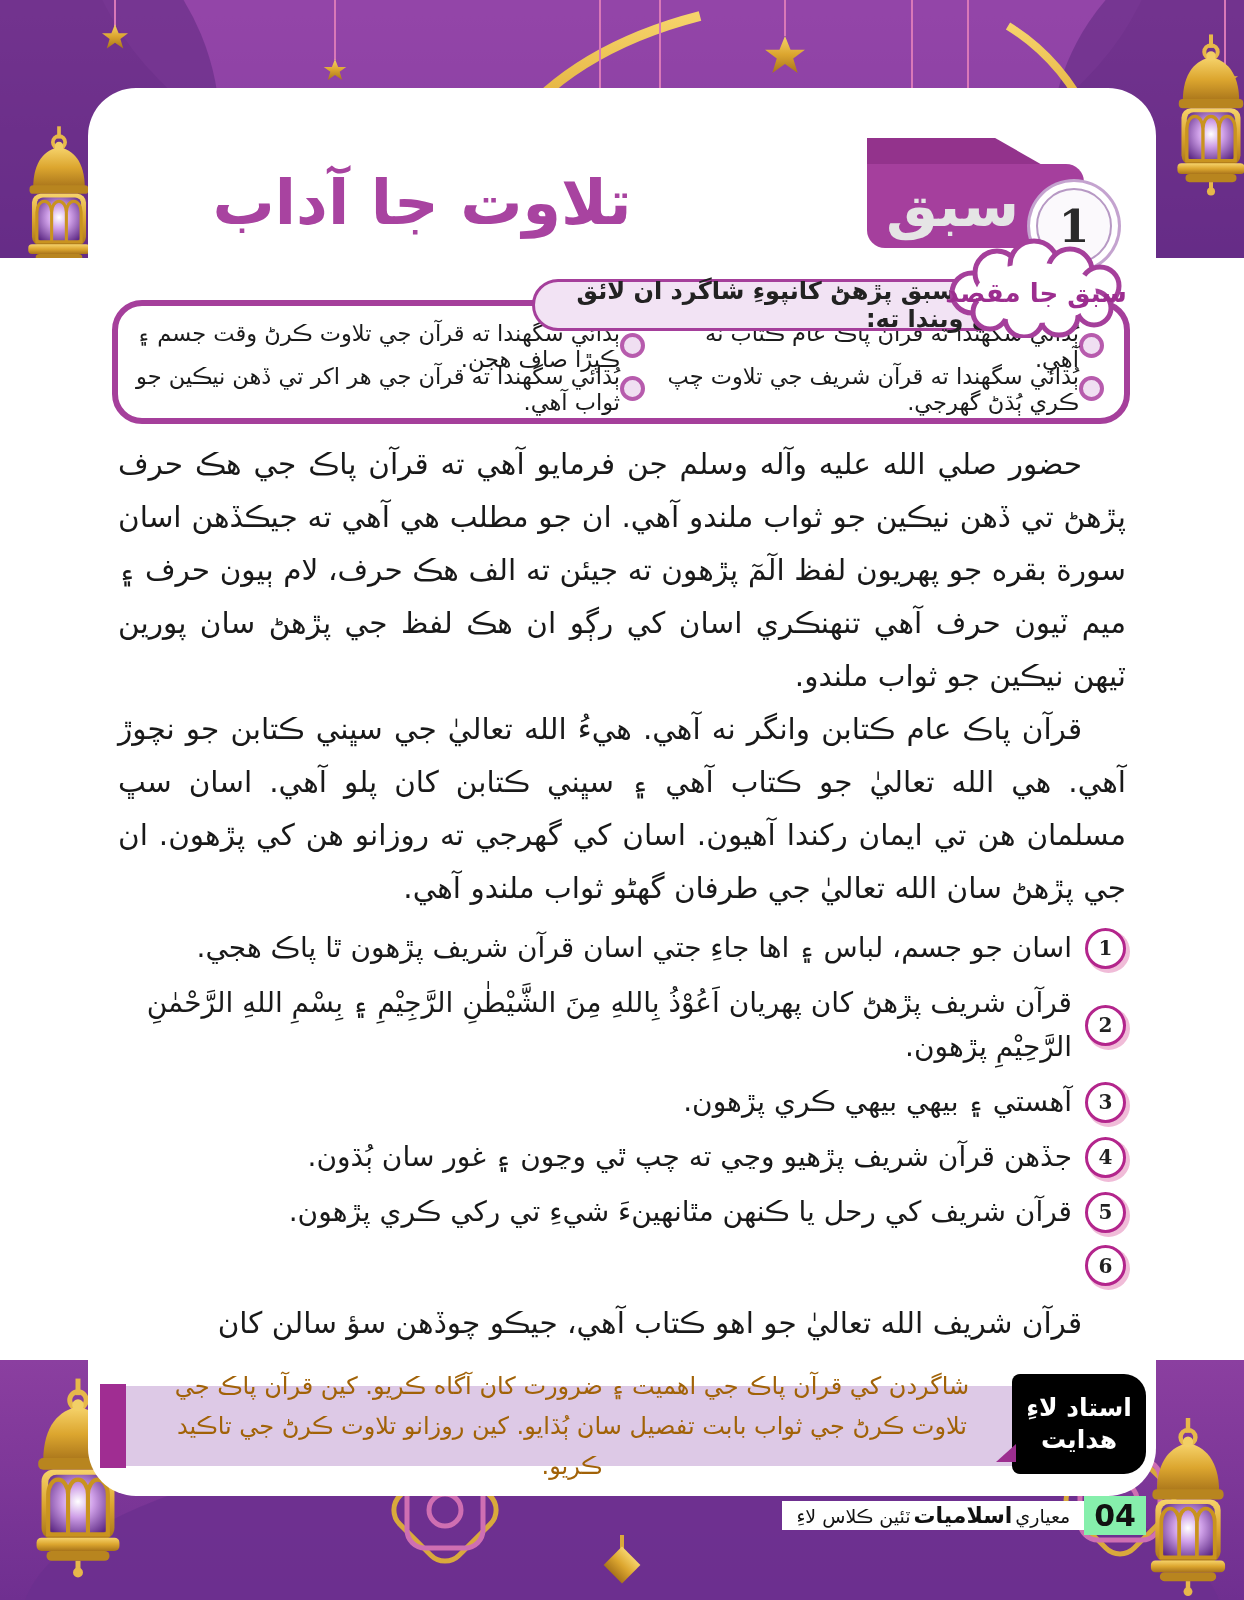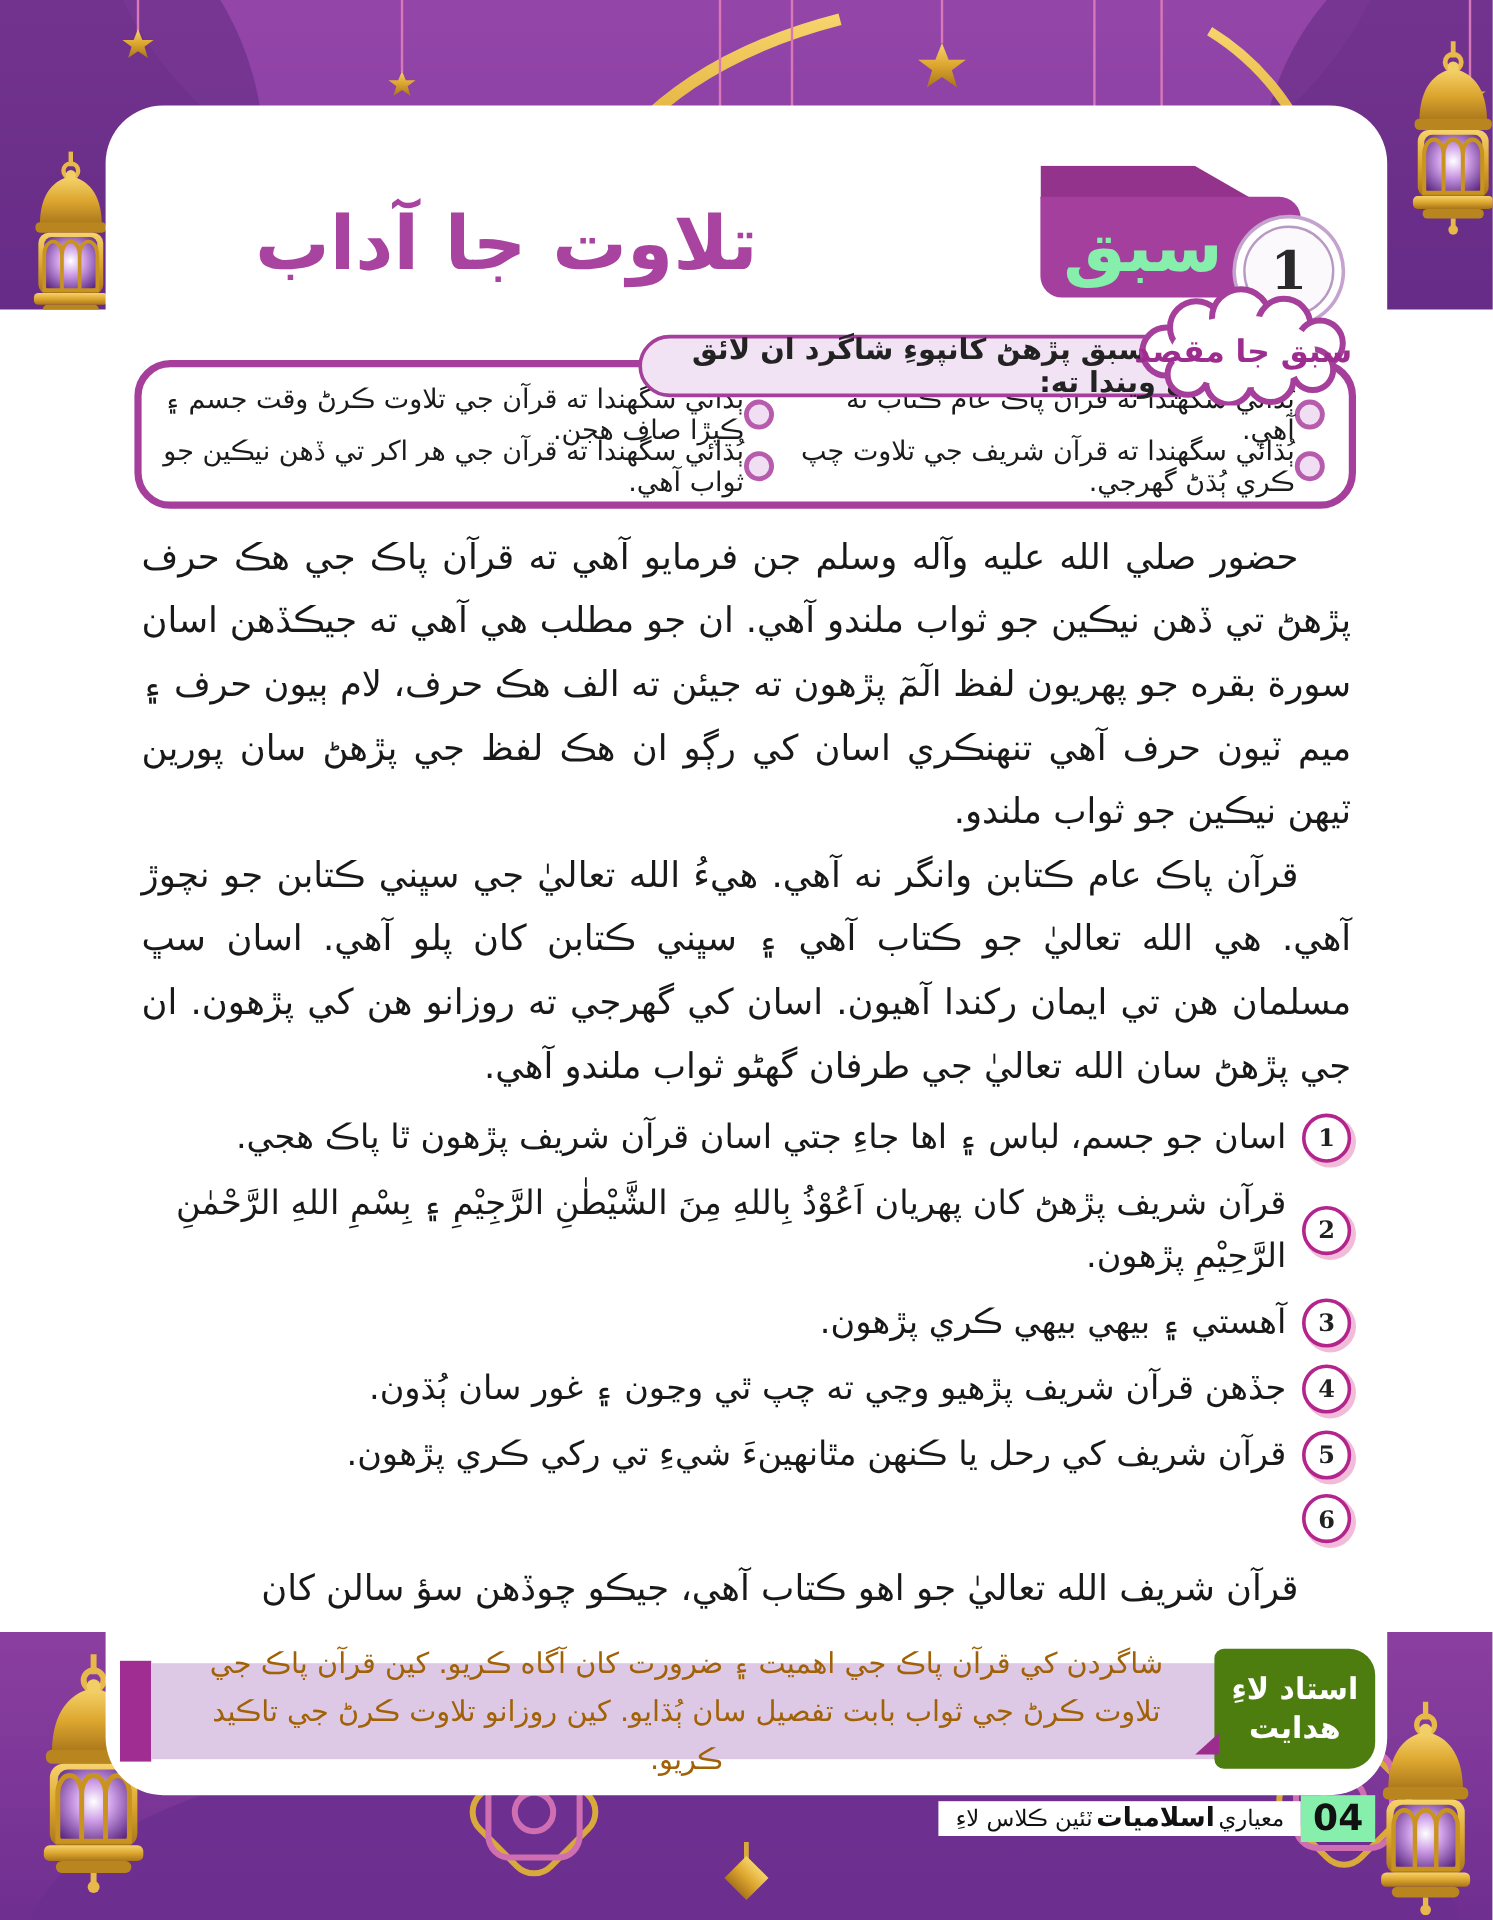--- a/index.html
+++ b/index.html
@@ -16,21 +16,21 @@
   
   .lesson-title{position:absolute;left:44px;top:78px;width:580px;text-align:center;
         font-size:62px;font-weight:bold;color:#a843a0;letter-spacing:-1px;}
 
   
   .ribbon{position:absolute;left:auto;right:56px;top:50px;width:233px;height:112px;}
   .ribbon-roof{position:absolute;top:0;left:0;right:0;height:28px;background:#93338c;
         clip-path:polygon(0 0,55% 0,76% 100%,0 100%);}
   .ribbon-body{position:absolute;top:26px;left:0;right:16px;height:84px;background:#a53f9d;
         border-radius:0 18px 18px 18px;display:flex;align-items:center;justify-content:center;
-        color:#86efac;font-size:58px;font-weight:bold;padding-right:46px;box-sizing:border-box;}
+        color:#e5e5e5;font-size:58px;font-weight:bold;padding-right:46px;box-sizing:border-box;}
   .num-circle{position:absolute;right:-12px;bottom:-14px;width:72px;height:72px;border-radius:50%;
         background:#fbf9fc;border:2px solid #b799c4;box-shadow:0 0 0 6px #fff,0 0 0 9px #c4a3cf;
         display:flex;align-items:center;justify-content:center;
         font-family:"DejaVu Serif",serif;font-size:44px;font-weight:bold;color:#2a2a2a;z-index:5;}
 
   
   .obj-box{position:absolute;left:24px;top:212px;width:1006px;height:112px;
         border:6px solid #a53f9b;border-radius:30px;background:#fff;}
   .intro-pill{position:absolute;right:148px;top:191px;width:470px;height:46px;background:#f2e3f4;
         border:3px solid #a53f9b;border-radius:28px;display:flex;align-items:center;justify-content:center;
@@ -53,21 +53,21 @@
         display:flex;align-items:center;justify-content:center;
         font-family:"DejaVu Serif",serif;font-size:20px;font-weight:bold;color:#222;}
   .li-text{font-size:28px;line-height:44px;font-weight:500;}
 
   
   .guidance{position:absolute;left:12px;right:22px;bottom:26px;height:88px;}
   .g-cap{position:absolute;left:0;top:2px;bottom:2px;width:26px;background:#a02d92;}
   .g-body{position:absolute;left:26px;right:6px;top:4px;bottom:4px;background:#ddc9e6;}
   .g-text{position:absolute;right:150px;left:60px;top:50%;transform:translateY(-50%);
         font-size:24px;line-height:40px;font-weight:500;text-align:center;color:#a16207;}
-  .g-bubble{position:absolute;right:-12px;top:-8px;width:134px;height:100px;background:#4d7c0f;
+  .g-bubble{position:absolute;right:-12px;top:-8px;width:134px;height:100px;background:#000000;
         border-radius:8px 22px 22px 8px;display:flex;flex-direction:column;align-items:center;
         justify-content:center;color:#fff;font-weight:bold;font-size:25px;line-height:32px;z-index:2;}
   .g-bubble::after{content:"";position:absolute;left:-16px;bottom:12px;width:0;height:0;
         border-top:18px solid transparent;border-right:20px solid #9c2d8f;}
 
   
   .footer{position:absolute;top:1496px;right:98px;z-index:3;display:flex;align-items:stretch;direction:ltr;}
   .f-series{background:#fff;margin:5px 0;padding:2px 14px;display:flex;align-items:center;
         direction:rtl;font-size:19px;color:#111;}
   .f-series .brand{font-weight:bold;font-size:22px;margin:0 3px;}

